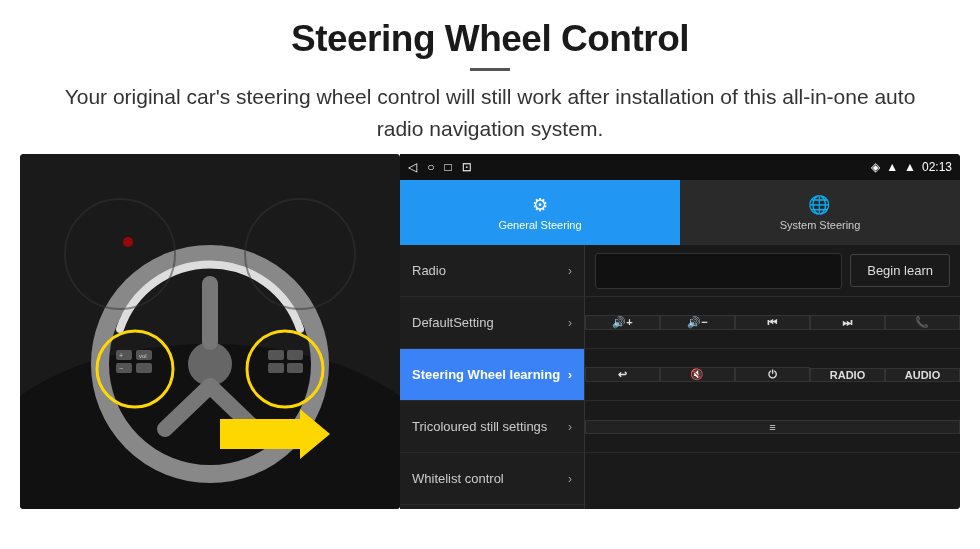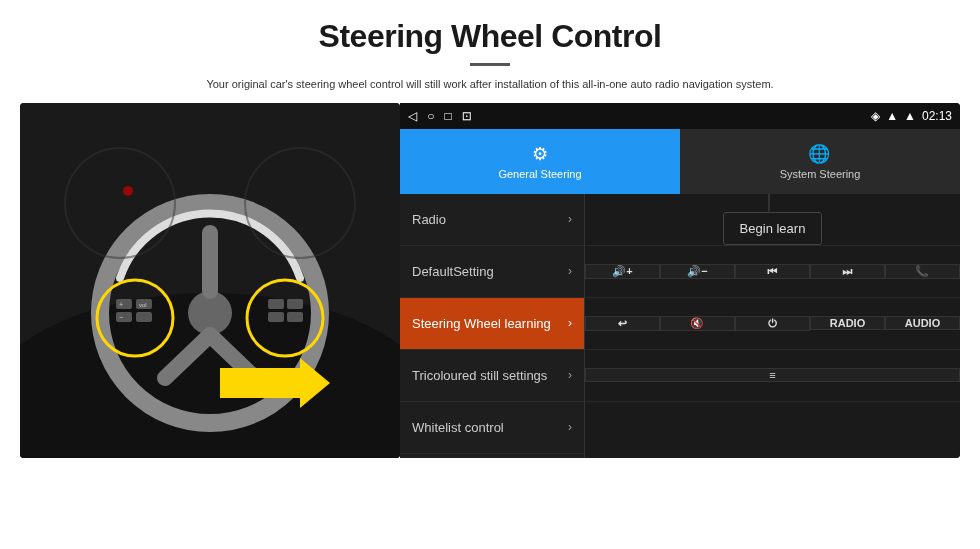--- a/index.html
+++ b/index.html
@@ -9,33 +9,33 @@
       font-family: Arial, sans-serif;
       background: #fff;
       overflow: hidden;
     }
 
     .page-header {
       text-align: center;
       padding: 18px 40px 10px;
     }
     .page-title {
-      font-size: 32px;
+      font-size: 37px;
       font-weight: 900;
       color: #1a1a1a;
       letter-spacing: -0.5px;
     }
     .title-divider {
       width: 40px;
       height: 3px;
       background: #555;
       margin: 8px auto 10px;
     }
     .page-subtitle {
-      font-size: 11px;
+      font-size: 21px;
       color: #333;
       line-height: 1.5;
     }
 
     .content-area {
       display: flex;
       padding: 0 20px;
       gap: 0;
       height: 355px;
     }
@@ -134,22 +134,23 @@
       align-items: center;
       justify-content: space-between;
       padding: 0 12px;
       height: 52px;
       color: #ccc;
       font-size: 13px;
       border-bottom: 1px solid #2a2a2a;
       cursor: pointer;
     }
     .menu-item.active {
-      background: #c2410c;
-      color: #fff;
+      background: #3b82f6;
+      color: #fff;
+      font-weight: bold;
     }
     .menu-chevron {
       color: #999;
       font-size: 12px;
     }
     .menu-item.active .menu-chevron {
       color: #fff;
     }
 
     .control-panel {
@@ -166,21 +167,20 @@
       border-bottom: 1px solid #2a2a2a;
     }
 
     .begin-learn-area {
       display: flex;
       align-items: center;
       justify-content: space-between;
       width: 100%;
       height: 52px;
       padding: 0 10px;
-      flex-direction: column;
     }
     .empty-input {
       flex: 1;
       height: 36px;
       background: #111;
       border: 1px solid #333;
       border-radius: 3px;
       margin-right: 8px;
     }
     .begin-learn-btn {

